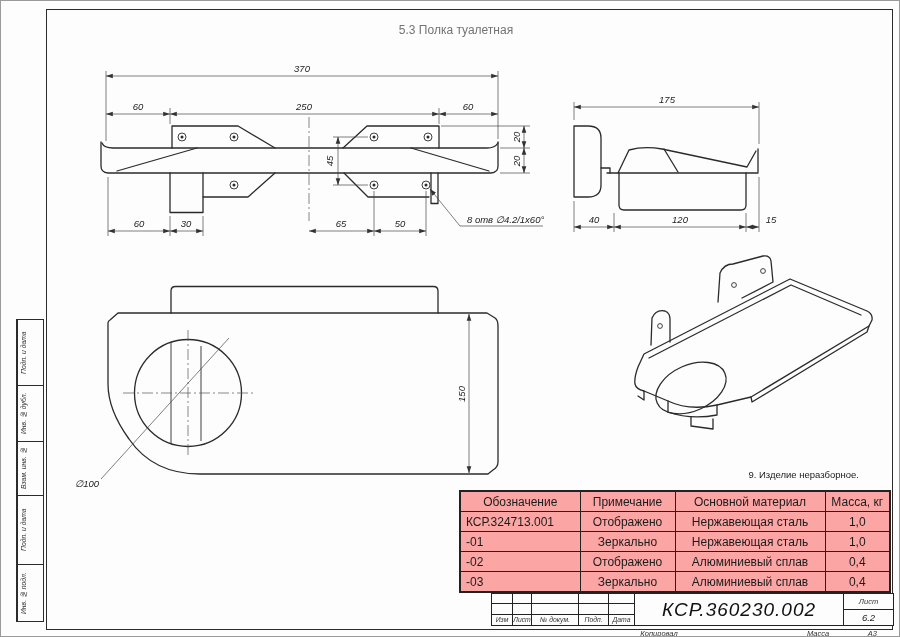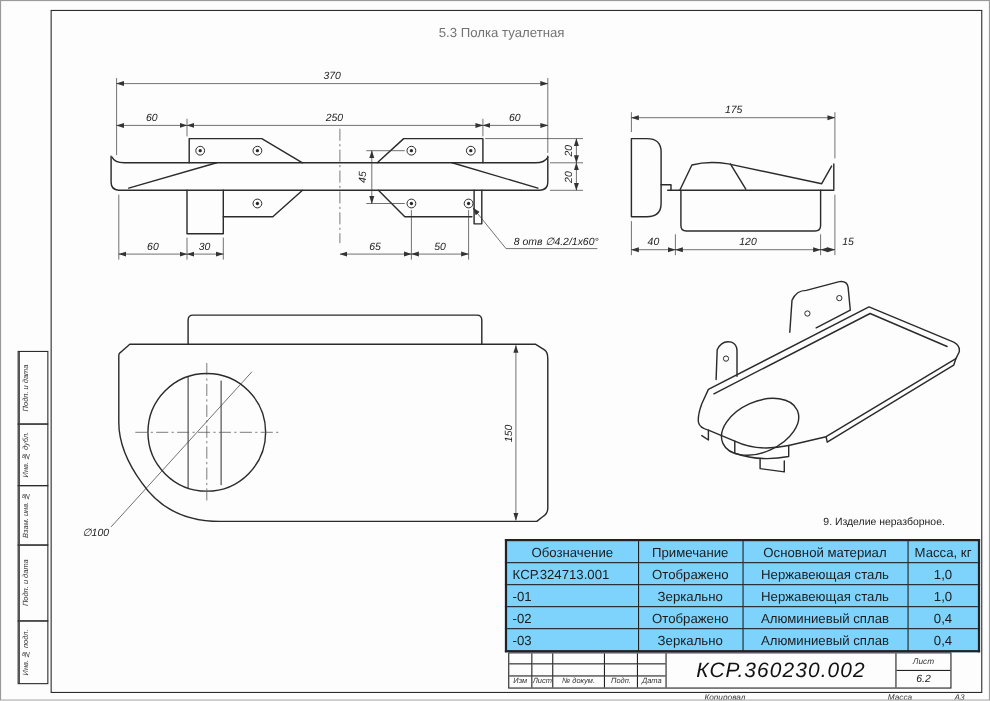--- a/index.html
+++ b/index.html
@@ -15,29 +15,29 @@
   
   .stamps{position:absolute;left:15px;top:318px;width:28px;}
   .vcell{display:flex;border:1px solid #2b2b2b;box-sizing:border-box;margin-top:-1px;}
   .vcell:first-child{margin-top:0;}
   .vlab{width:13px;border-right:1px solid #2b2b2b;display:flex;align-items:center;justify-content:center;
         writing-mode:vertical-rl;transform:rotate(180deg);
         font-style:italic;font-size:6.8px;color:#333;line-height:1;}
   .vblank{flex:1;}
   
   .spec{position:absolute;left:458px;top:489px;border-collapse:collapse;
-        border:2px solid #222;table-layout:fixed;background:#7dd3fc;}
+        border:2px solid #222;table-layout:fixed;background:#fca5a5;}
   .spec th,.spec td{border:1.2px solid #222;font-size:12px;font-weight:normal;
         height:19px;padding:0 5px;white-space:nowrap;overflow:hidden;}
   .spec th{text-align:center;}
   .spec td.c1{text-align:left;padding-right:8px;}
   .spec td.c2,.spec td.c4{text-align:center;}
   .spec td.c3{text-align:center;}
   
-  .tblock{position:absolute;left:461px;top:592px;width:403px;height:33px;display:flex;
+  .tblock{position:absolute;left:490px;top:592px;width:403px;height:33px;display:flex;
         border:1.6px solid #222;box-sizing:border-box;background:#fdfdfd;}
   .tb-grid{width:142px;display:grid;grid-template-columns:21px 19px 47px 30px 1fr;
         grid-template-rows:1fr 1fr 1fr;}
   .tb-grid>div{border-right:1px solid #222;border-bottom:1px solid #222;
         display:flex;align-items:center;justify-content:center;
         font-style:italic;font-size:6.8px;color:#333;overflow:hidden;}
   .tb-grid>div:nth-child(5n){border-right:none;}
   .tb-grid>div:nth-child(n+11){border-bottom:none;}
   .tb-doc{flex:1;border-left:1px solid #222;display:flex;align-items:center;justify-content:center;
         font-style:italic;font-size:19px;letter-spacing:1px;color:#111;}

